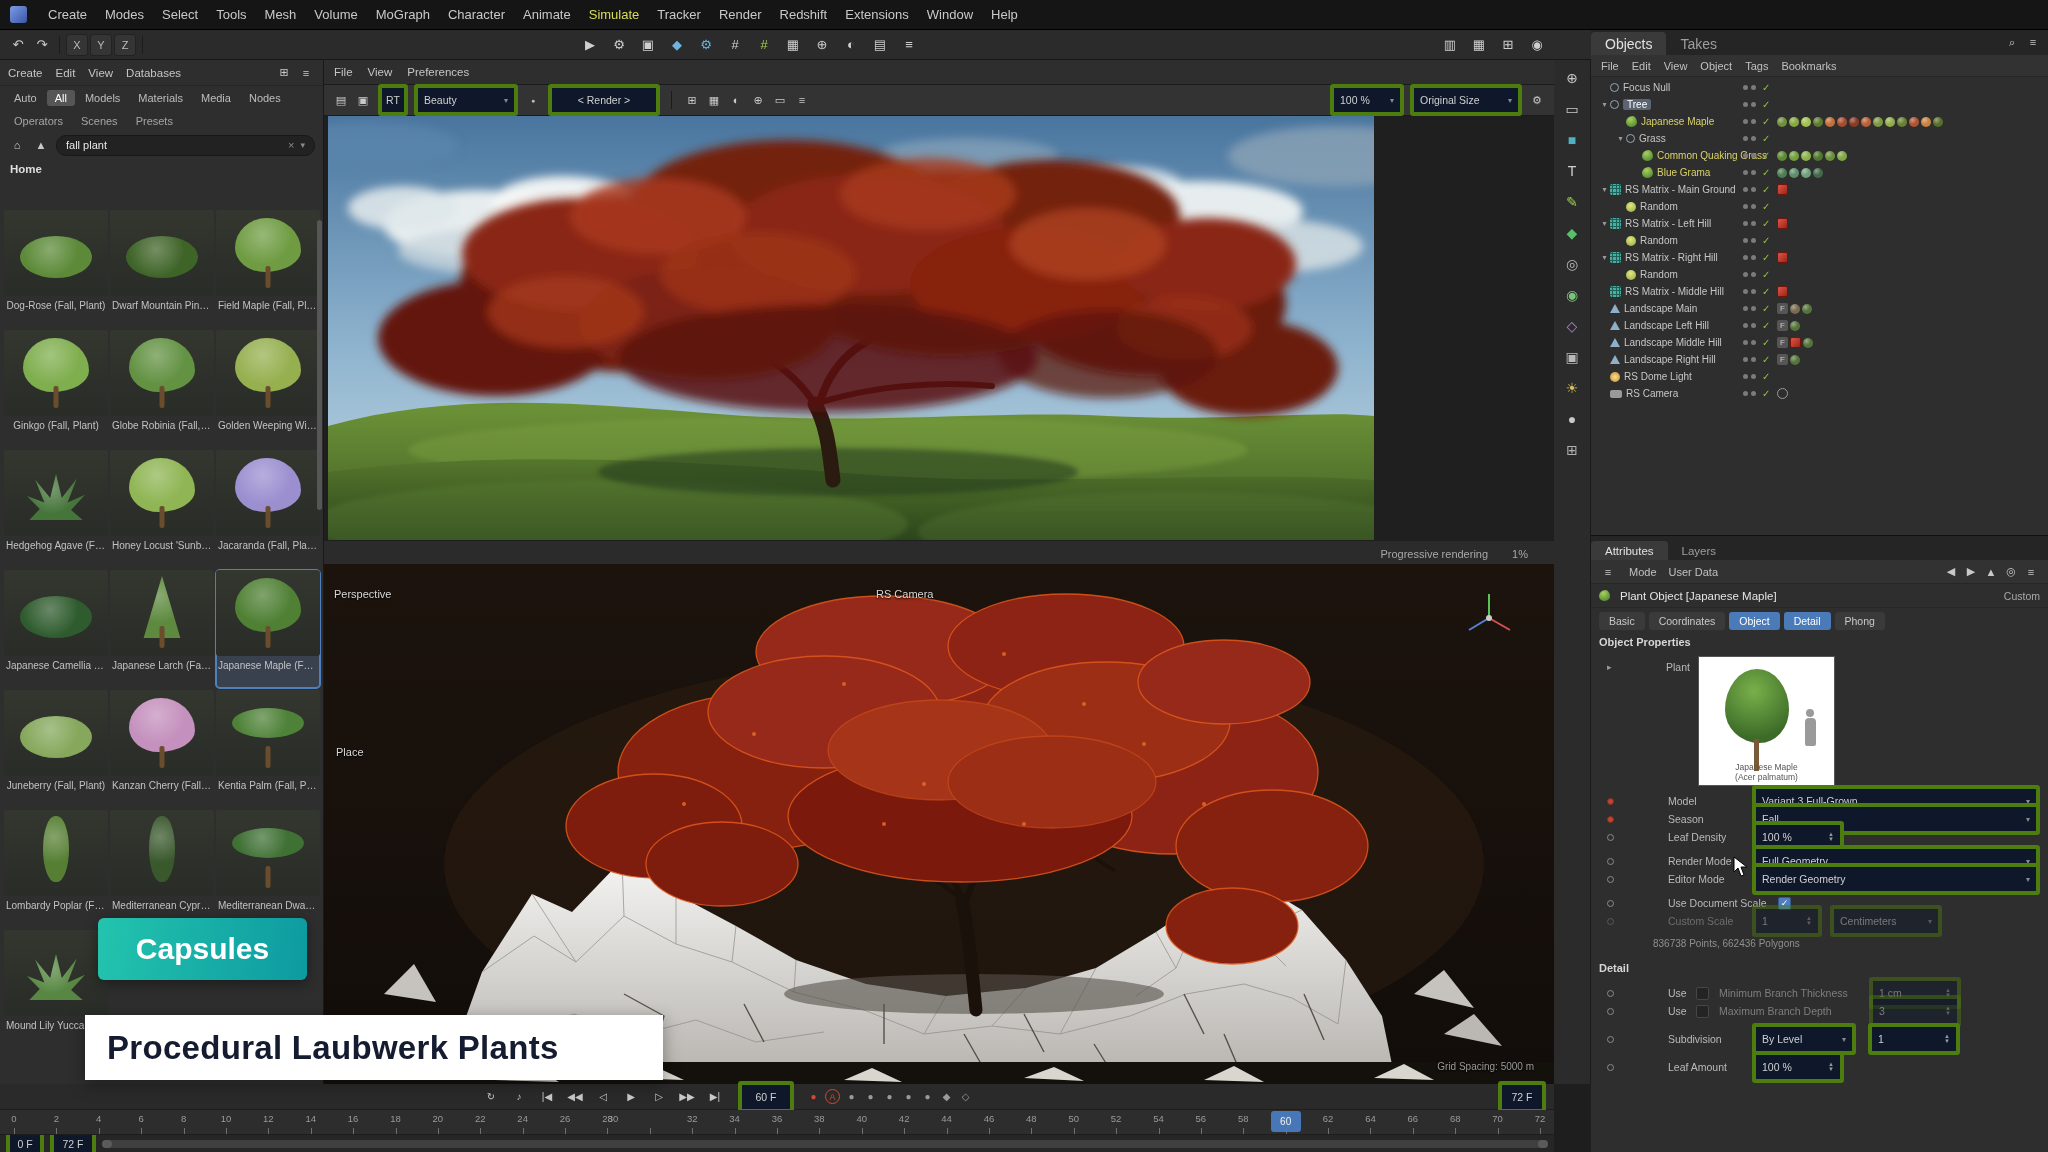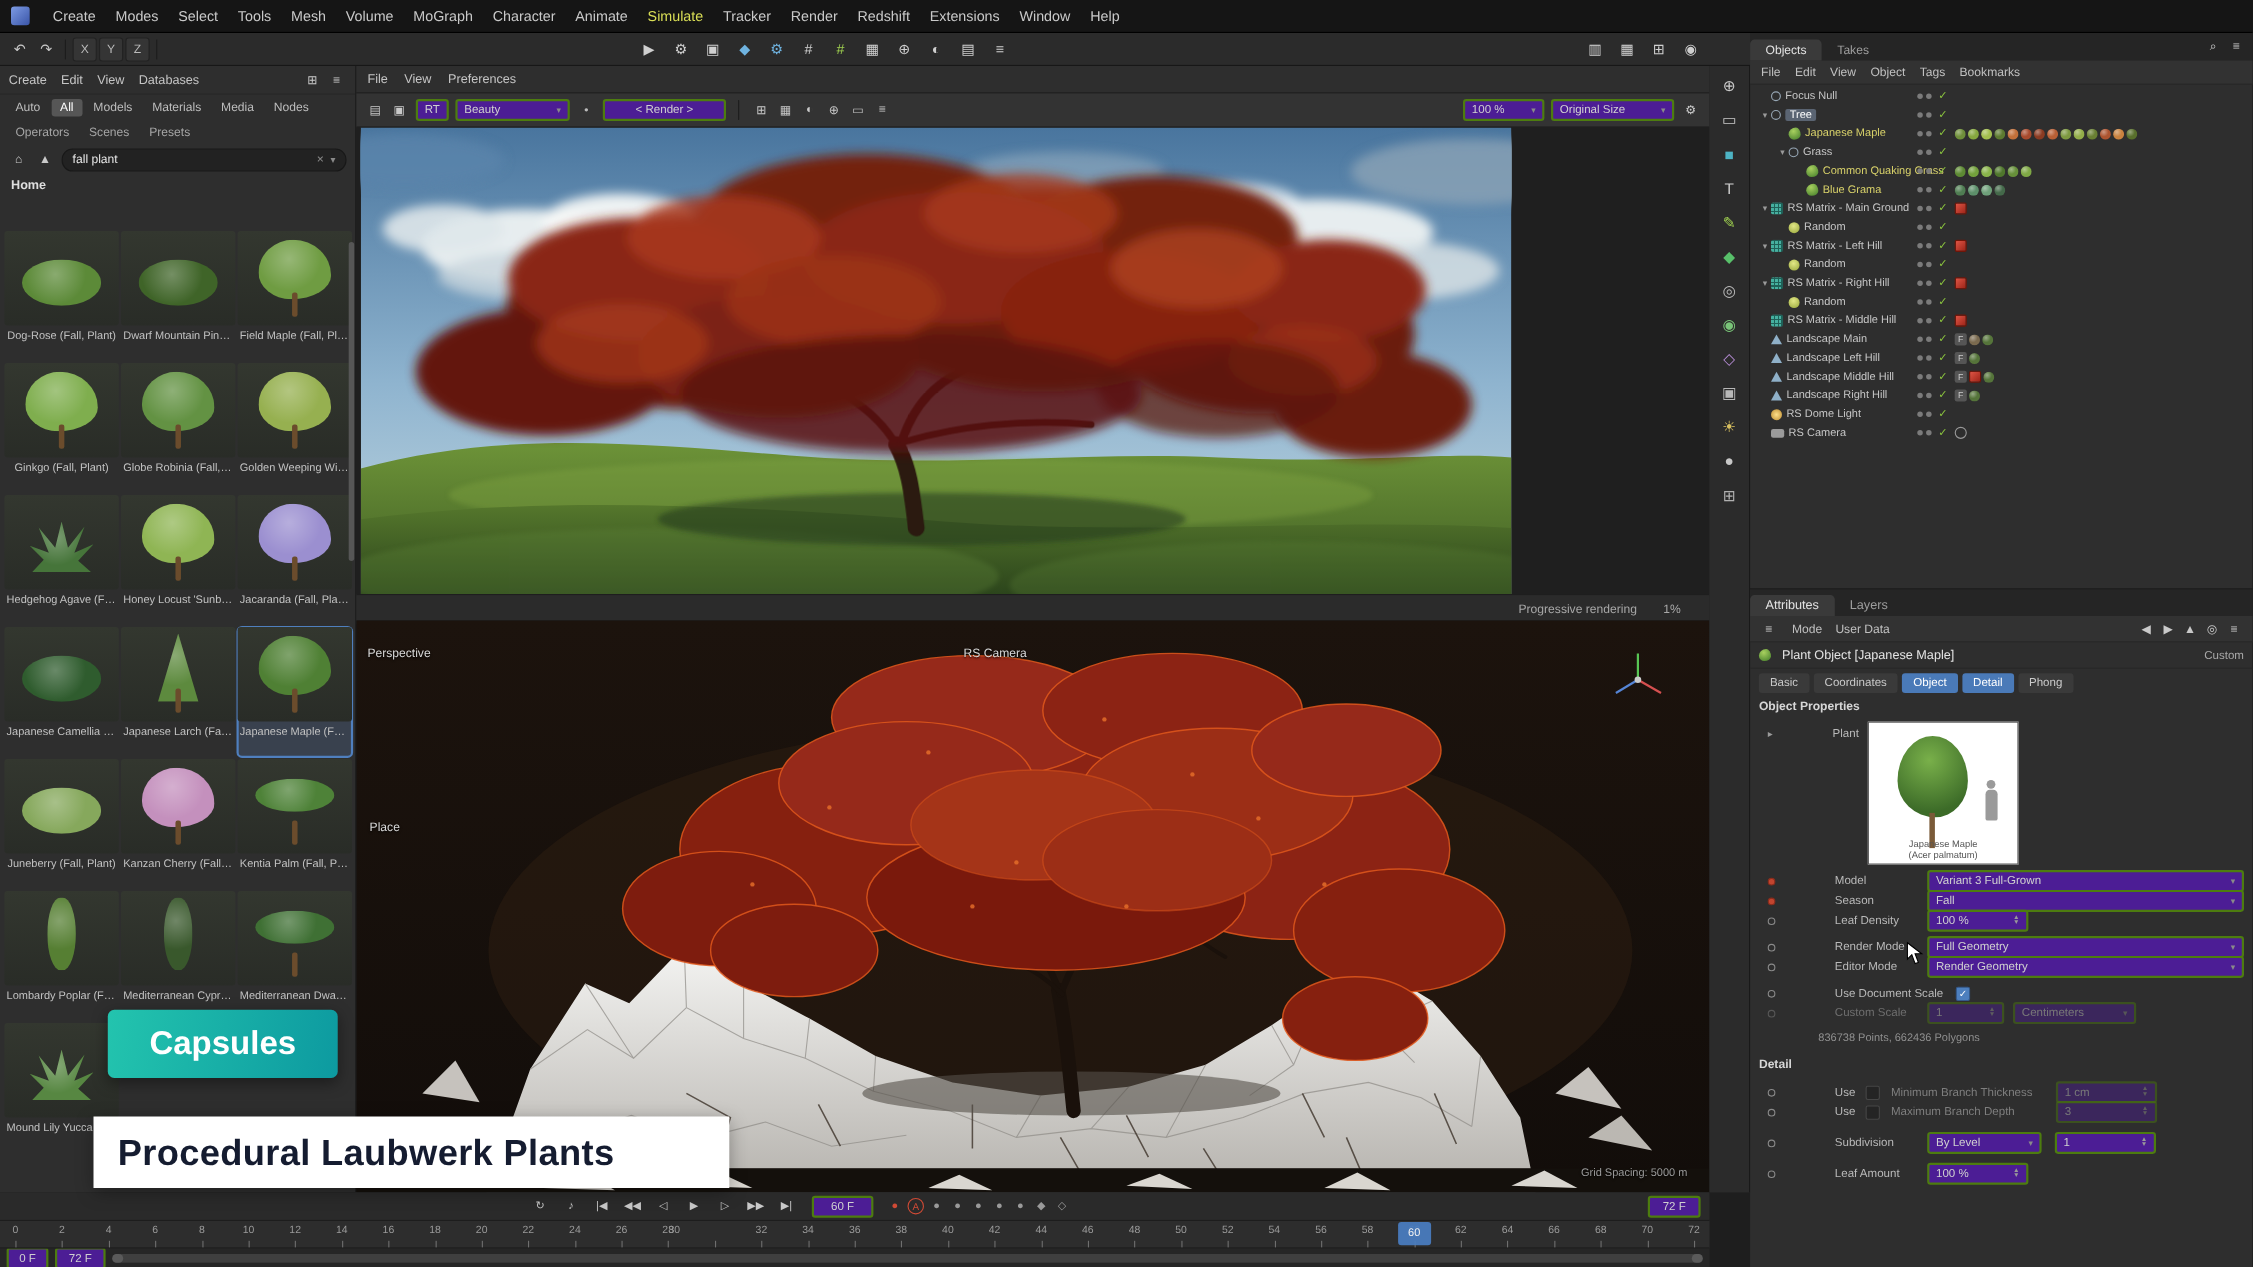--- a/index.html
+++ b/index.html
@@ -43,36 +43,36 @@
   .fol.column{width:26px;height:66px;top:6px;border-radius:46%/50%;}
   .fol.palm{width:72px;height:30px;top:18px;border-radius:50%;}
   .fol.spiky{width:58px;height:46px;top:24px;clip-path:polygon(50% 0,60% 52%,86% 10%,70% 62%,100% 45%,76% 78%,96% 100%,4% 100%,22% 76%,0 48%,30% 62%,14% 12%,40% 52%);}
   .fol.conifer{width:46px;height:62px;top:6px;clip-path:polygon(50% 0,90% 100%,10% 100%);}
   .trunkk{position:absolute;left:50%;transform:translateX(-50%);bottom:8px;width:5px;height:22px;background:#6b4c2c;border-radius:2px;}
   #ab-scroll{position:absolute;right:1px;top:160px;width:5px;height:290px;background:#565656;border-radius:3px;}
   
   #center{position:absolute;left:324px;top:60px;width:1230px;height:1024px;background:#262626;}
   .rv-menu{height:24px;background:#2e2e2e;border-bottom:1px solid #1b1b1b;display:flex;gap:15px;padding:0 10px;align-items:center;font-size:11.5px;color:#c5c5c5;}
   .rv-toolbar{height:30px;background:#333;border-bottom:1px solid #1b1b1b;display:flex;align-items:center;gap:6px;padding:0 8px;}
-  .fld{background:#4c1d95;border:2px solid #4d7c0f;border-radius:3px;color:#d0d0d0;font-size:10.5px;height:20px;display:flex;align-items:center;padding:0 6px;box-sizing:border-box;white-space:nowrap;}
+  .fld{background:#0f172a;border:4px solid #4d7c0f;border-radius:3px;color:#d0d0d0;font-size:10.5px;height:32px;display:flex;align-items:center;padding:0 6px;box-sizing:border-box;white-space:nowrap;}
   .fld .car{color:#8a8a8a;font-size:8px;margin-left:auto;padding-left:6px;}
   .fld.center{justify-content:center;}
   .grow{flex:1;}
   .rv-canvas{position:relative;height:424px;background:#1f1f1f;}
   .rv-canvas svg{position:absolute;left:4px;top:0;}
   .rv-status{height:26px;background:#2b2b2b;border-top:1px solid #1e1e1e;display:flex;align-items:center;justify-content:flex-end;padding:0 26px;font-size:11px;color:#a8a8a8;gap:24px;}
   .vp{position:absolute;left:0;top:504px;width:1230px;height:520px;background:#141210;overflow:hidden;}
   .hud{position:absolute;font-size:11px;color:#d8d8d8;text-shadow:0 1px 2px #000;}
   
   #side-toolbar{position:absolute;left:1554px;top:60px;width:37px;height:1024px;background:#2b2b2b;border-right:1px solid #191919;display:flex;flex-direction:column;align-items:center;padding-top:6px;gap:7px;box-sizing:border-box;}
   #side-toolbar .tbtn{font-size:14px;}
   
   #object-manager{position:absolute;left:1591px;top:30px;width:457px;height:506px;background:#2e2e2e;border-bottom:1px solid #111;box-sizing:border-box;}
   .om-tabs{height:25px;display:flex;align-items:flex-end;background:#252525;position:relative;}
-  .om-tab{padding:4px 14px 3px;font-size:11px;color:#9e9e9e;}
+  .om-tab{padding:4px 14px 3px;font-size:14px;color:#9e9e9e;}
   .om-tab.active{background:#3a3a3a;color:#e2e2e2;border-radius:4px 4px 0 0;}
   .om-ricons{position:absolute;right:6px;top:3px;display:flex;gap:3px;}
   .om-menu{height:21px;display:flex;gap:13px;padding:0 10px;align-items:center;font-size:11px;color:#c0c0c0;background:#323232;border-bottom:1px solid #262626;}
   #om-rows{position:relative;padding-top:2px;}
   .om-row{height:17px;display:flex;align-items:center;font-size:10px;color:#c6c6c6;position:relative;}
   .om-arrow{width:11px;font-size:8px;color:#9a9a9a;text-align:center;flex:none;}
   .om-label{white-space:nowrap;}
   .om-label.sel{background:#5a6472;color:#fff;border-radius:2px;padding:0 4px;}
   .om-cluster{position:absolute;left:152px;display:flex;align-items:center;}
   .dot{width:5px;height:5px;border-radius:50%;background:#7b7b7b;margin-right:3px;}

